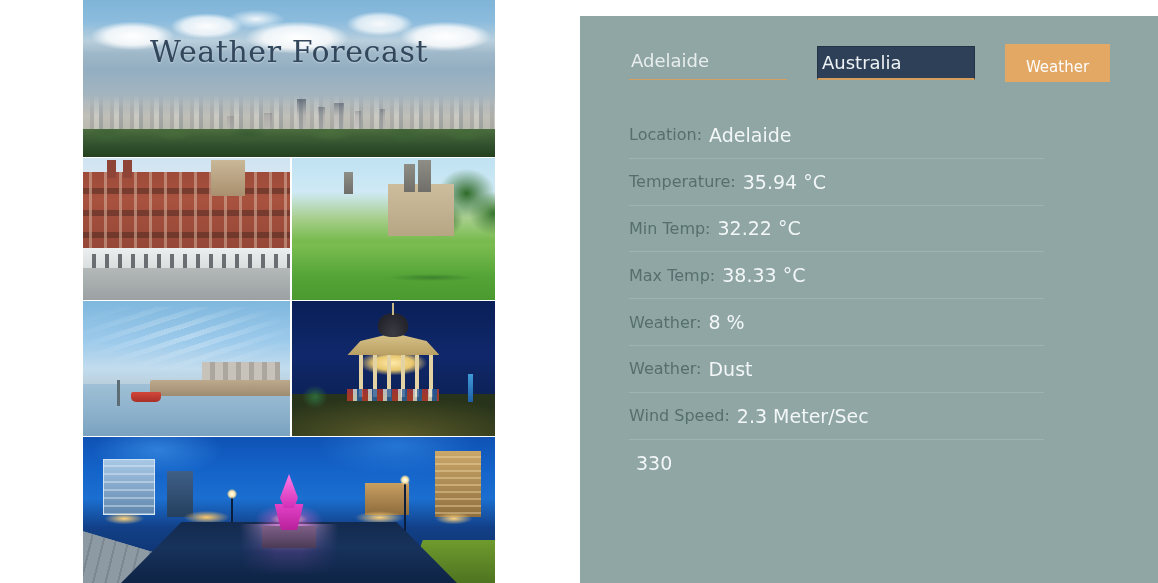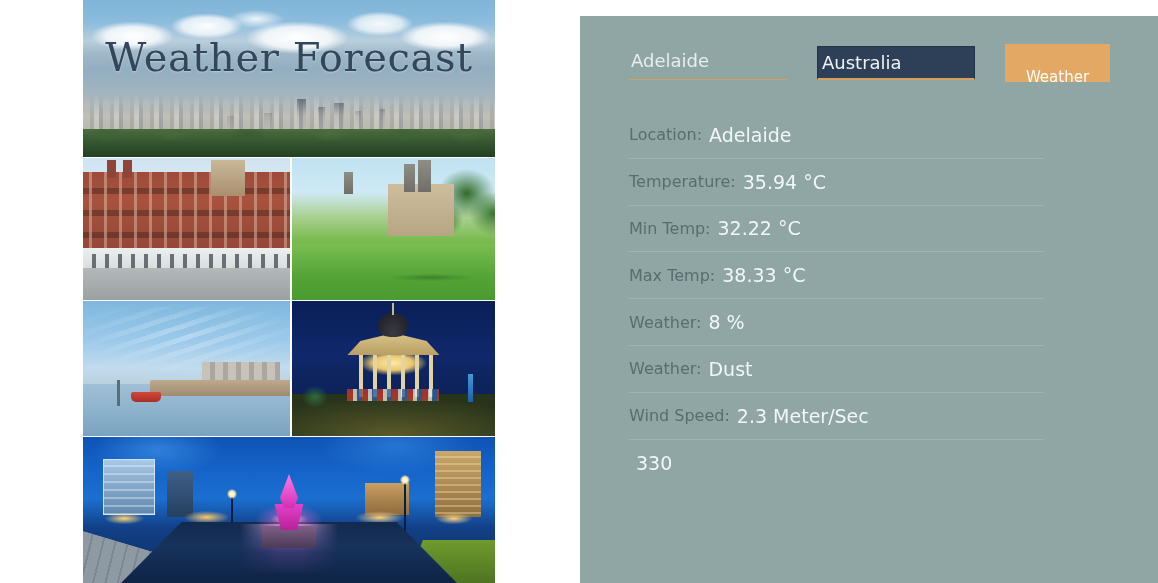--- a/index.html
+++ b/index.html
@@ -79,21 +79,21 @@
       radial-gradient(ellipse 28px 12px at 40% 20%, #3a5c33 0%, #3a5c3300 70%),
       radial-gradient(ellipse 32px 14px at 60% 10%, #4a6e3c 0%, #4a6e3c00 70%),
       radial-gradient(ellipse 27px 12px at 78% 18%, #3e6236 0%, #3e623600 70%),
       radial-gradient(ellipse 30px 13px at 93% 14%, #456a39 0%, #456a3900 70%),
       linear-gradient(to bottom, #4b6d3e 0%, #30502d 60%, #24401f 100%);
   }
   .hero .title {
     position: absolute; left: 0; top: 34px; width: 100%;
     text-align: center;
     font-family: "DejaVu Serif", "Liberation Serif", serif;
-    font-size: 40px;
+    font-size: 30px;
     letter-spacing: .6px;
     color: #32465c;
     text-shadow: 0 1px 2px rgba(255,255,255,.35);
   }
 
   
   .row2, .row3 { display: flex; height: 142px; }
   .row3 { height: 135px; }
   .cell { position: relative; overflow: hidden; }
   .cell.l { width: 208px; }
@@ -407,21 +407,21 @@
     width: 105px;
     height: 38px;
     background: #e3a864;
     border: none;
     color: #fdfdfd;
     font-family: "DejaVu Sans", "Liberation Sans", sans-serif;
     font-size: 15px;
     cursor: pointer;
     line-height: 38px;
     text-align: center;
-    padding: 14px;
+    padding: 4px;
   }
 
   .datalist {
     position: absolute;
     left: 49px; top: 96px;
     width: 415px;
   }
   .drow {
     height: 46.8px;
     display: flex;

